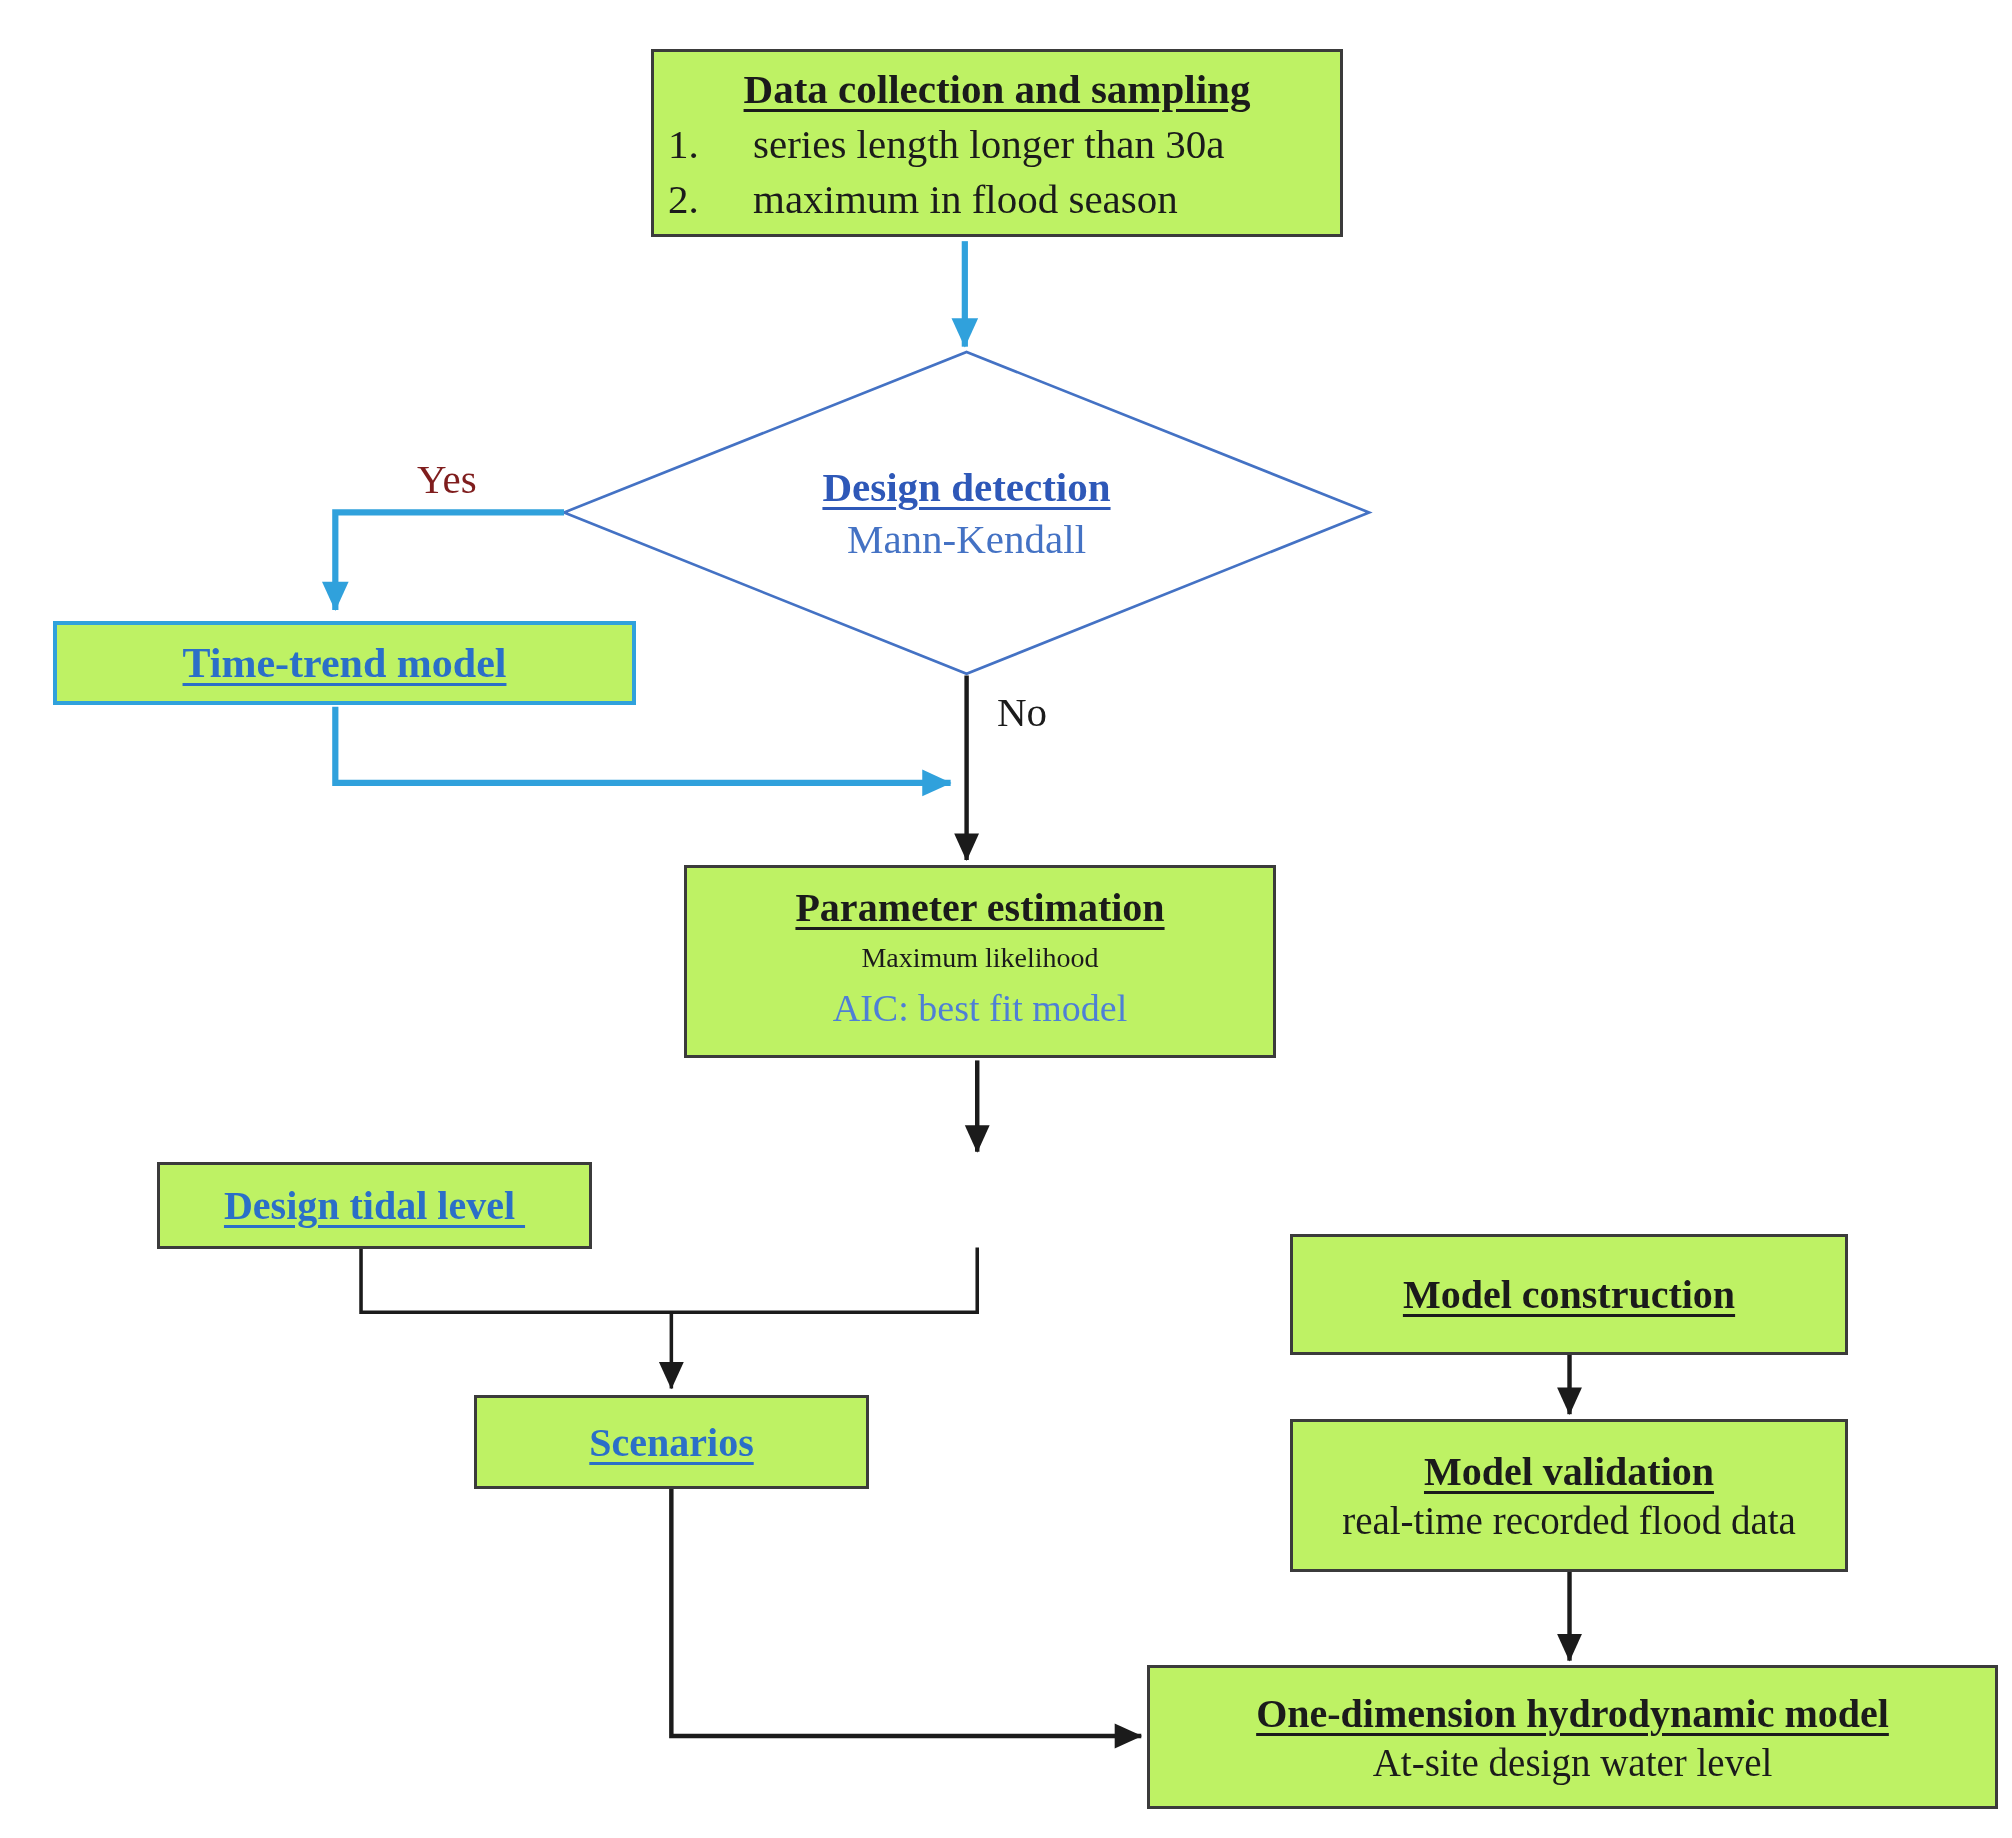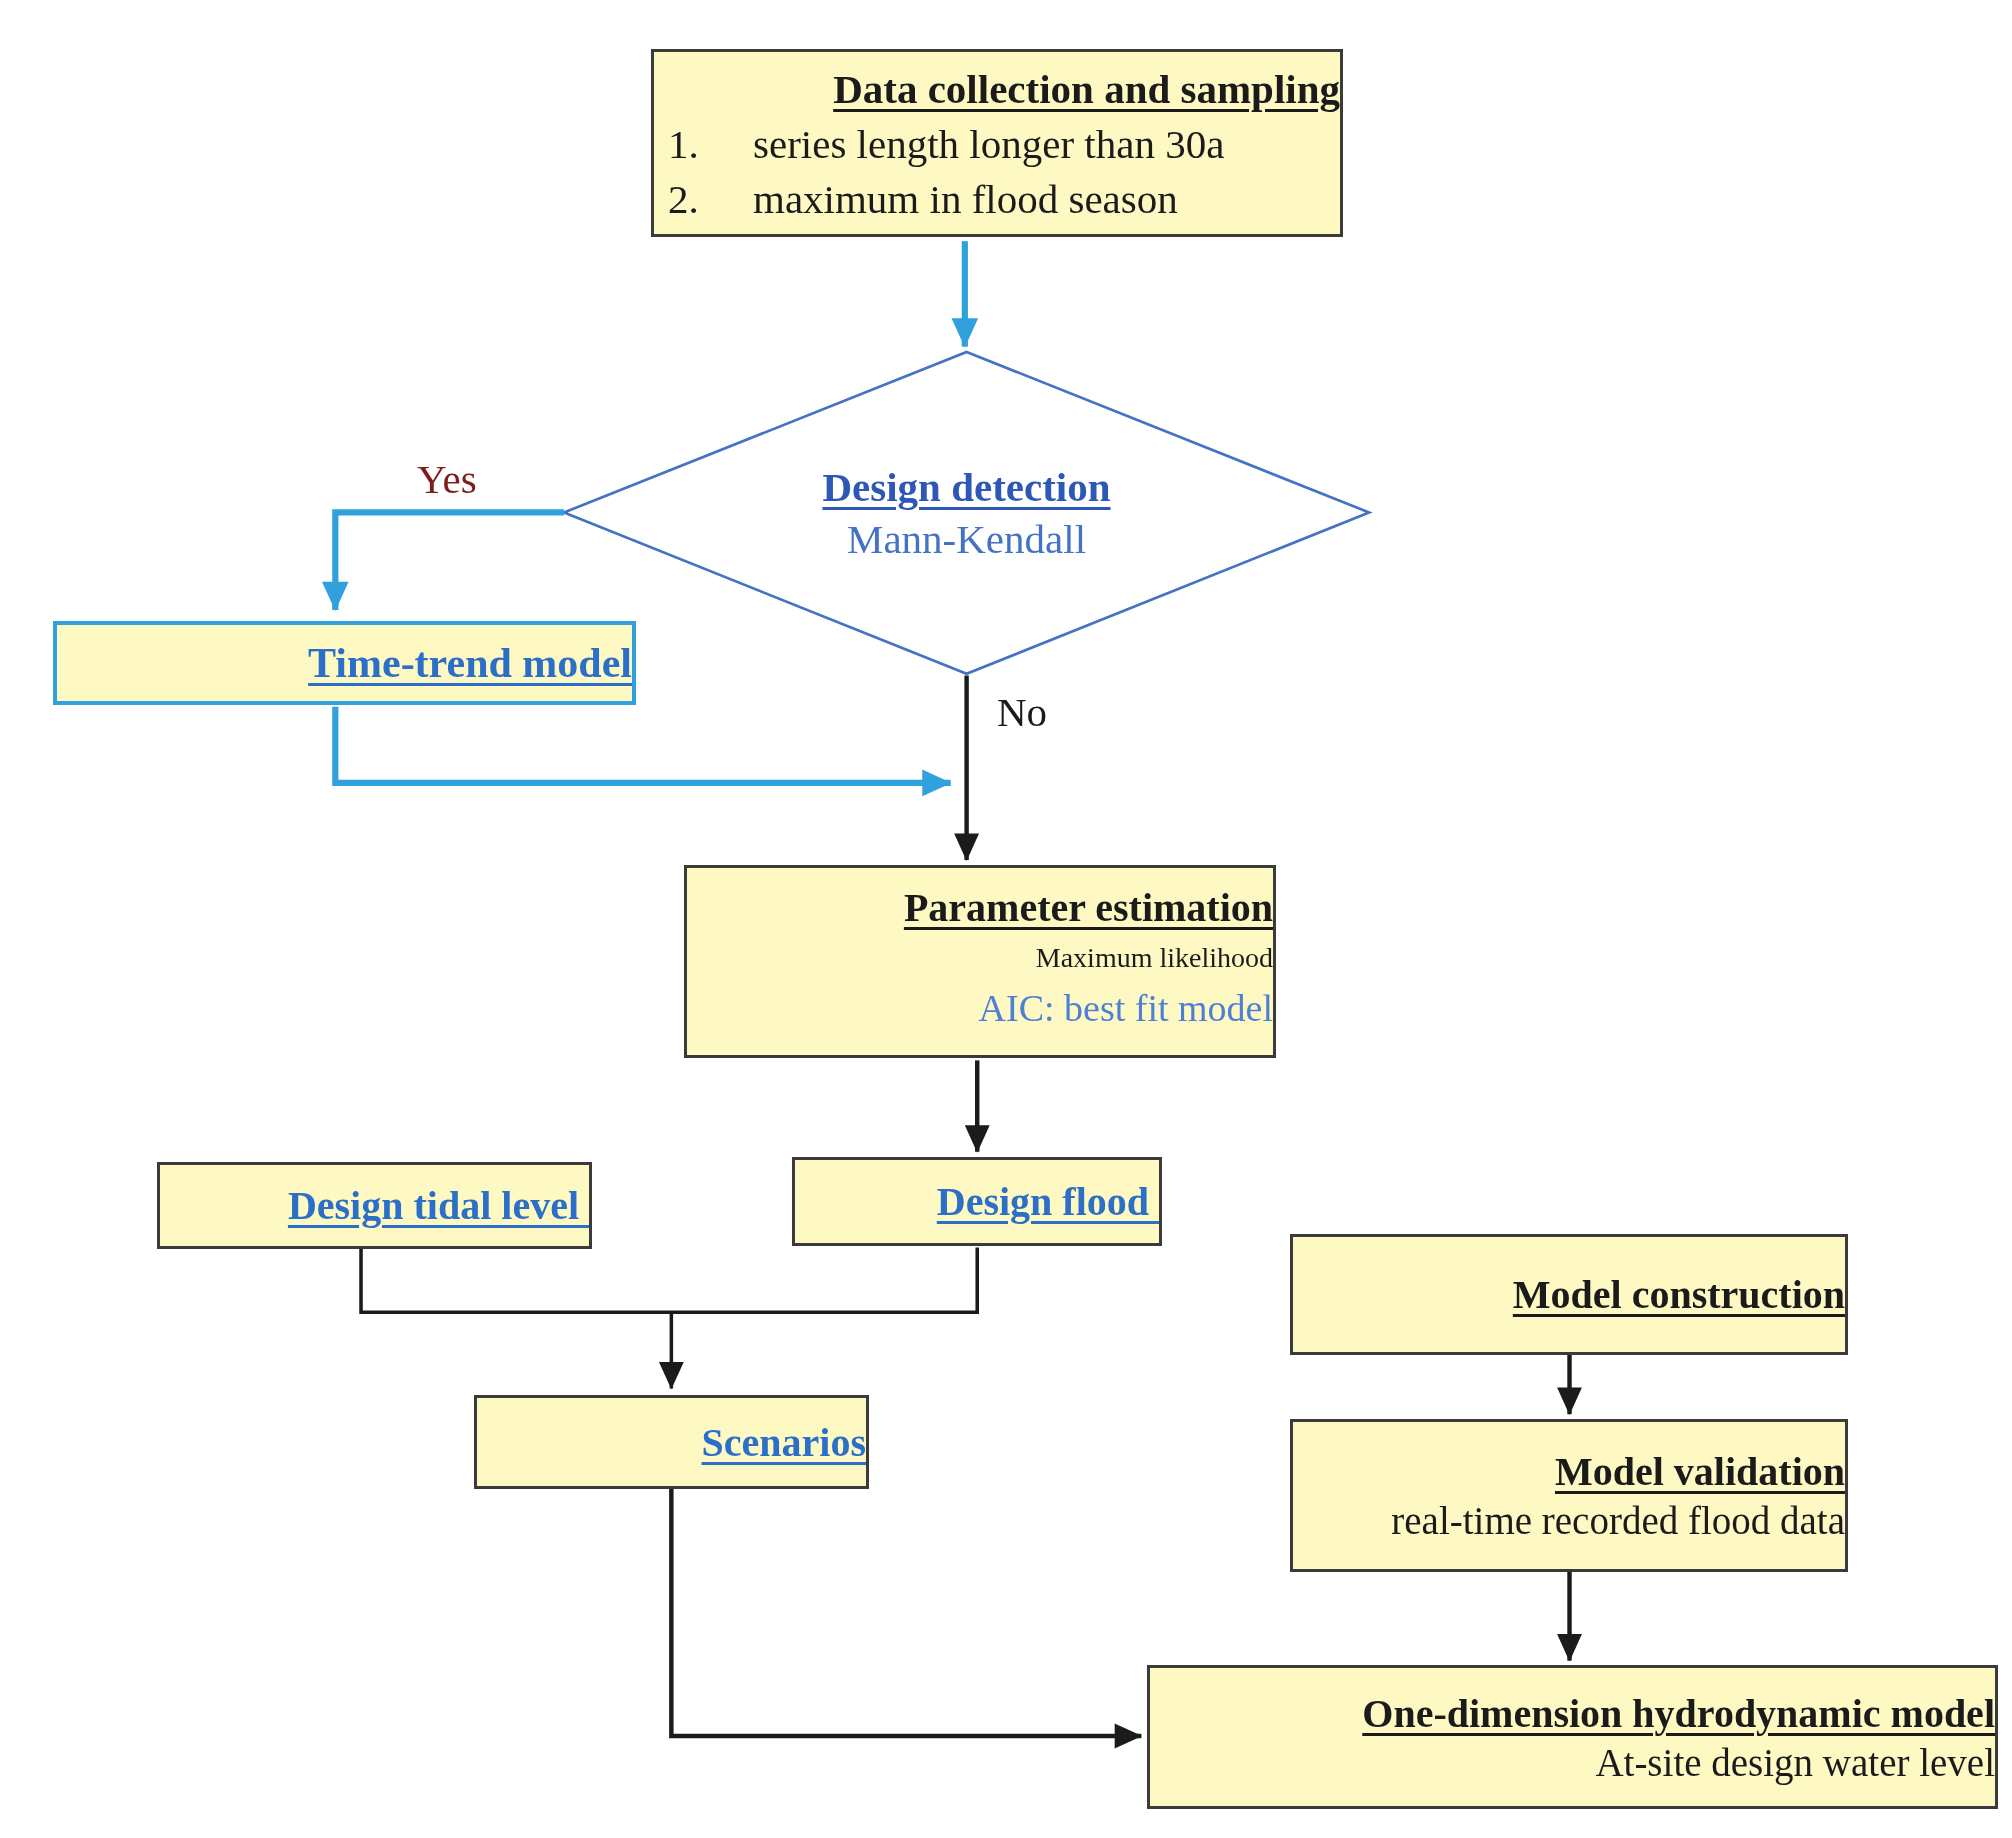--- a/index.html
+++ b/index.html
@@ -2,22 +2,22 @@
 <html style="font-size:14px"><head>
 <meta charset="utf-8">
 <style>
   html,body{margin:0;padding:0;background:#fff;}
   .stage{
     position:relative;width:2013px;height:1838px;background:#ffffff;
     font-family:"Liberation Serif","DejaVu Serif",serif;color:#1b1b1b;
   }
   svg.wires{position:absolute;left:0;top:0;pointer-events:none;}
   .box{
-    position:absolute;background:#fef9c3;border:3.5px solid #3b3b3b;
-    display:flex;flex-direction:column;align-items:flex-end;justify-content:center;
+    position:absolute;background:#bef264;border:3.5px solid #3b3b3b;
+    display:flex;flex-direction:column;align-items:center;justify-content:center;
     text-align:center;box-sizing:border-box;
   }
   .box-blue{border:4.4px solid #30a1dc;}
   .u{text-decoration:underline;text-decoration-thickness:2.7px;text-underline-offset:6.2px;}
   .black-title{font-weight:bold;color:#1b1b1b;}
   .blue-label{font-weight:bold;color:#2b6fc8;white-space:pre;}
   .royal{color:#4472c4;}
   .trend-title{font-weight:bold;color:#2e58b8;}
   .aic{color:#4e7fd6;}
   .edge-label{position:absolute;font-size:41px;line-height:1;}
@@ -113,23 +113,20 @@
   <div class="box" id="param">
     <div class="t1 black-title u">Parameter estimation</div>
     <div class="t2">Maximum likelihood</div>
     <div class="t3 aic">AIC: best fit model</div>
   </div>
 
   <div class="box" id="design-tidal">
     <div class="t1 blue-label u">Design tidal level&nbsp;</div>
   </div>
 
-  <div class="box" id="design-flood">
-    <div class="t1 blue-label u">Design flood&nbsp;</div>
-  </div>
 
   <div class="box" id="scenarios">
     <div class="t1 blue-label u">Scenarios</div>
   </div>
 
   <div class="box" id="model-construction">
     <div class="t1 black-title u">Model construction</div>
   </div>
 
   <div class="box" id="model-validation">

